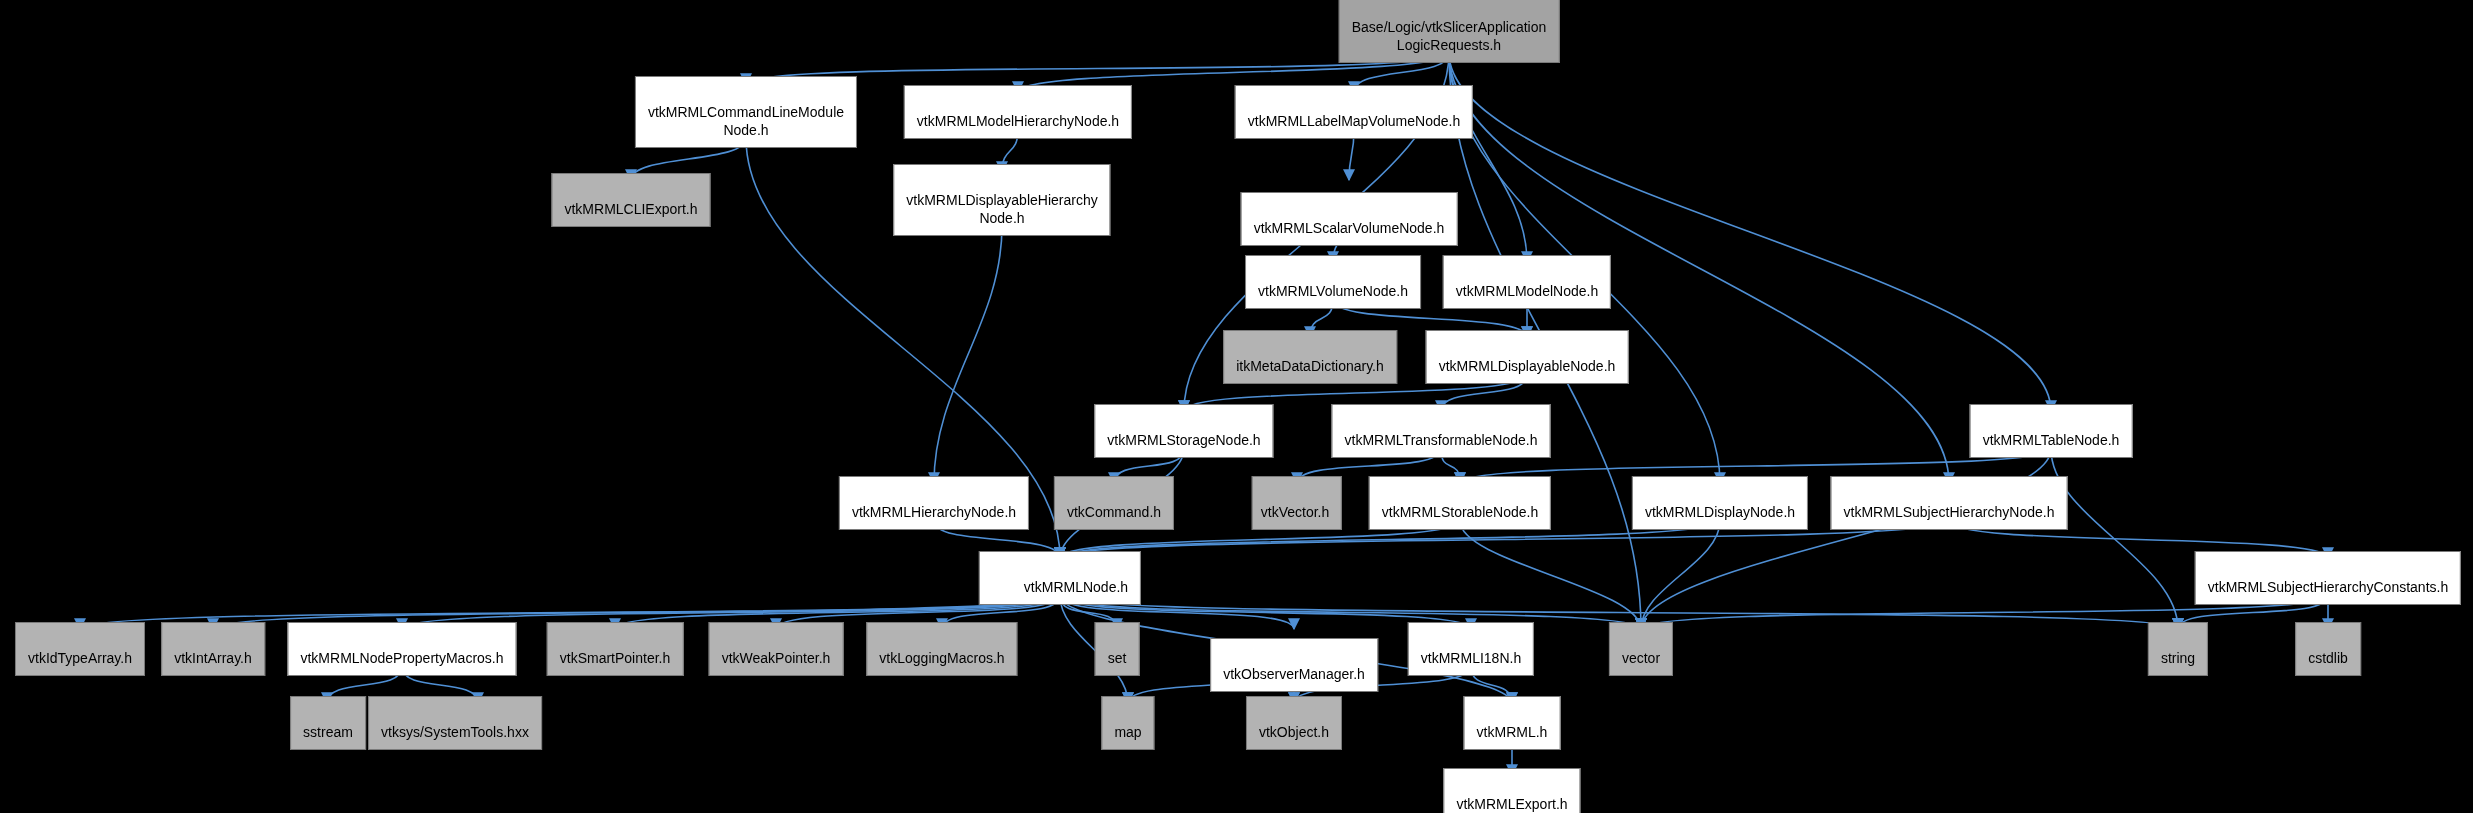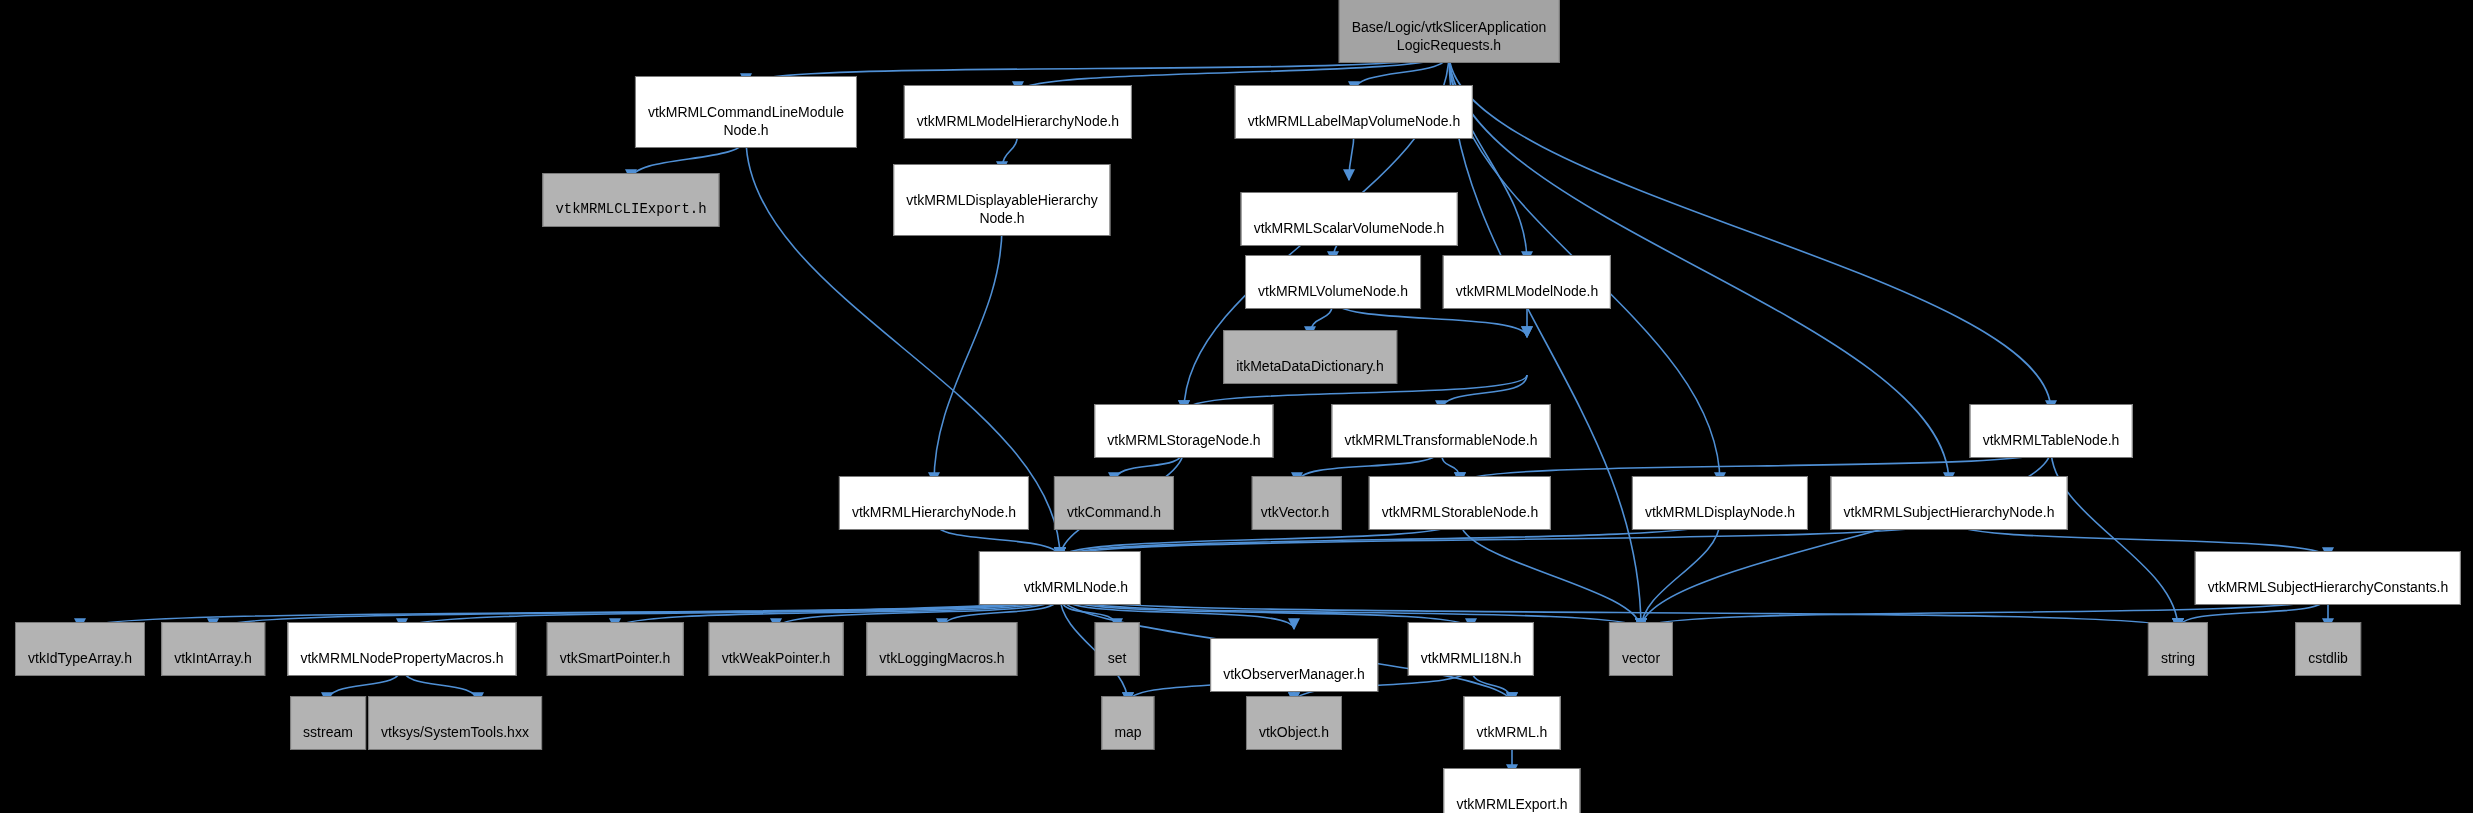--- a/index.html
+++ b/index.html
@@ -130,38 +130,41 @@
       <div class="node internal" style="left: 746px; top: 112px;">
     <span class="node-label">vtkMRMLCommandLineModule
 Node.h</span>
   </div>
       <div class="node internal" style="left: 1018px; top: 112px;">
     <span class="node-label">vtkMRMLModelHierarchyNode.h</span>
   </div>
       <div class="node internal" style="left: 1354px; top: 112px;">
     <span class="node-label">vtkMRMLLabelMapVolumeNode.h</span>
   </div>
-      <div class="node external" style="left: 631px; top: 200px; font-family: Liberation Mono, monospace;">
+      <div class="node external" style="left: 631px; top: 200px;">
     <span class="node-label">vtkMRMLCLIExport.h</span>
   </div>
       <div class="node internal" style="left: 1002px; top: 200px;">
     <span class="node-label">vtkMRMLDisplayableHierarchy
 Node.h</span>
   </div>
       <div class="node internal" style="left: 1349px; top: 200px; margin-top: 19px;">
     <span class="node-label">vtkMRMLScalarVolumeNode.h</span>
   </div>
       <div class="node internal" style="left: 1333px; top: 282px;">
     <span class="node-label">vtkMRMLVolumeNode.h</span>
   </div>
       <div class="node internal" style="left: 1527px; top: 282px;">
     <span class="node-label">vtkMRMLModelNode.h</span>
   </div>
       <div class="node external" style="left: 1310px; top: 357px;">
     <span class="node-label">itkMetaDataDictionary.h</span>
+  </div>
+      <div class="node internal" style="left: 1527px; top: 357px;">
+    <span class="node-label">vtkMRMLDisplayableNode.h</span>
   </div>
       <div class="node internal" style="left: 1184px; top: 431px;">
     <span class="node-label">vtkMRMLStorageNode.h</span>
   </div>
       <div class="node internal" style="left: 1441px; top: 431px;">
     <span class="node-label">vtkMRMLTransformableNode.h</span>
   </div>
       <div class="node internal" style="left: 2051px; top: 431px;">
     <span class="node-label">vtkMRMLTableNode.h</span>
   </div>

